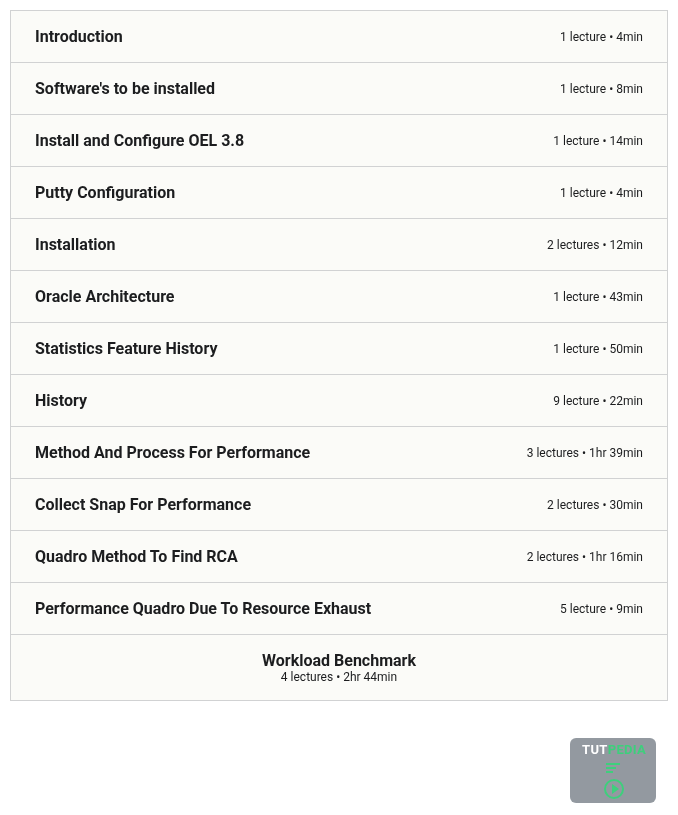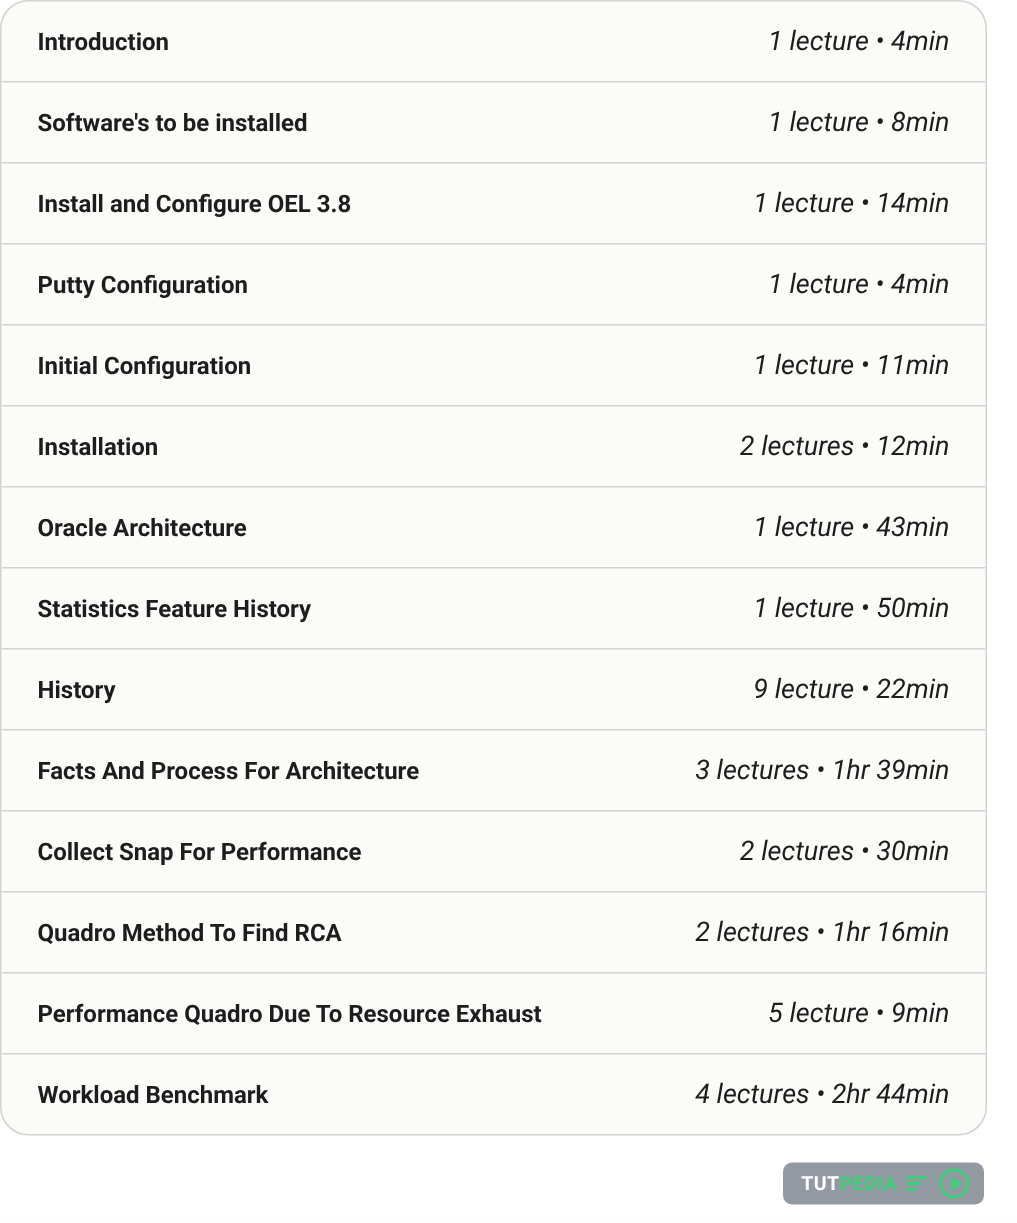--- a/index.html
+++ b/index.html
@@ -9,58 +9,60 @@
     }
     body {
       font-family: -apple-system, BlinkMacSystemFont, "Segoe UI", Roboto, "Helvetica Neue", Arial, sans-serif;
       background: #ffffff;
       width: 678px;
       height: 815px;
       position: relative;
     }
     .container {
       width: 658px;
+      margin: 10px;
       background: #fbfbf8;
       border: 1px solid #d1d2d3;
-      border-radius: 19px;
+      border-radius: 0;
       overflow: hidden;
     }
     .section-row {
       display: flex;
       justify-content: space-between;
       align-items: center;
       padding: 16px 24px;
       border-bottom: 1px solid #d1d2d3;
       cursor: pointer;
     }
     .section-row:last-child {
       border-bottom: none;
+      flex-direction: column;
     }
     .section-title {
       font-size: 16px;
       font-weight: 700;
       color: #1c1d1f;
     }
     .section-meta {
-      font-size: 18px;
+      font-size: 12px;
       color: #1c1d1f;
       white-space: nowrap;
-      font-style: italic;
     }
     .watermark {
       position: absolute;
       bottom: 12px;
       right: 22px;
       background: #8a9199;
       border-radius: 6px;
       padding: 4px 10px 4px 12px;
       display: flex;
       align-items: center;
       gap: 6px;
       opacity: 0.92;
+      flex-direction: column;
     }
     .watermark-text {
       font-size: 13px;
       font-weight: 700;
       color: #ffffff;
       letter-spacing: 0.3px;
     }
     .watermark-text .accent {
       color: #2ecc71;
     }
@@ -114,41 +116,37 @@
   </div>
   <div class="section-row">
     <span class="section-title">Install and Configure OEL 3.8</span>
     <span class="section-meta">1 lecture • 14min</span>
   </div>
   <div class="section-row">
     <span class="section-title">Putty Configuration</span>
     <span class="section-meta">1 lecture • 4min</span>
   </div>
   <div class="section-row">
-    <span class="section-title">Initial Configuration</span>
-    <span class="section-meta">1 lecture • 11min</span>
-  </div>
-  <div class="section-row">
     <span class="section-title">Installation</span>
     <span class="section-meta">2 lectures • 12min</span>
   </div>
   <div class="section-row">
     <span class="section-title">Oracle Architecture</span>
     <span class="section-meta">1 lecture • 43min</span>
   </div>
   <div class="section-row">
     <span class="section-title">Statistics Feature History</span>
     <span class="section-meta">1 lecture • 50min</span>
   </div>
   <div class="section-row">
     <span class="section-title">History</span>
     <span class="section-meta">9 lecture • 22min</span>
   </div>
   <div class="section-row">
-    <span class="section-title">Facts And Process For Architecture</span>
+    <span class="section-title">Method And Process For Performance</span>
     <span class="section-meta">3 lectures • 1hr 39min</span>
   </div>
   <div class="section-row">
     <span class="section-title">Collect Snap For Performance</span>
     <span class="section-meta">2 lectures • 30min</span>
   </div>
   <div class="section-row">
     <span class="section-title">Quadro Method To Find RCA</span>
     <span class="section-meta">2 lectures • 1hr 16min</span>
   </div>

